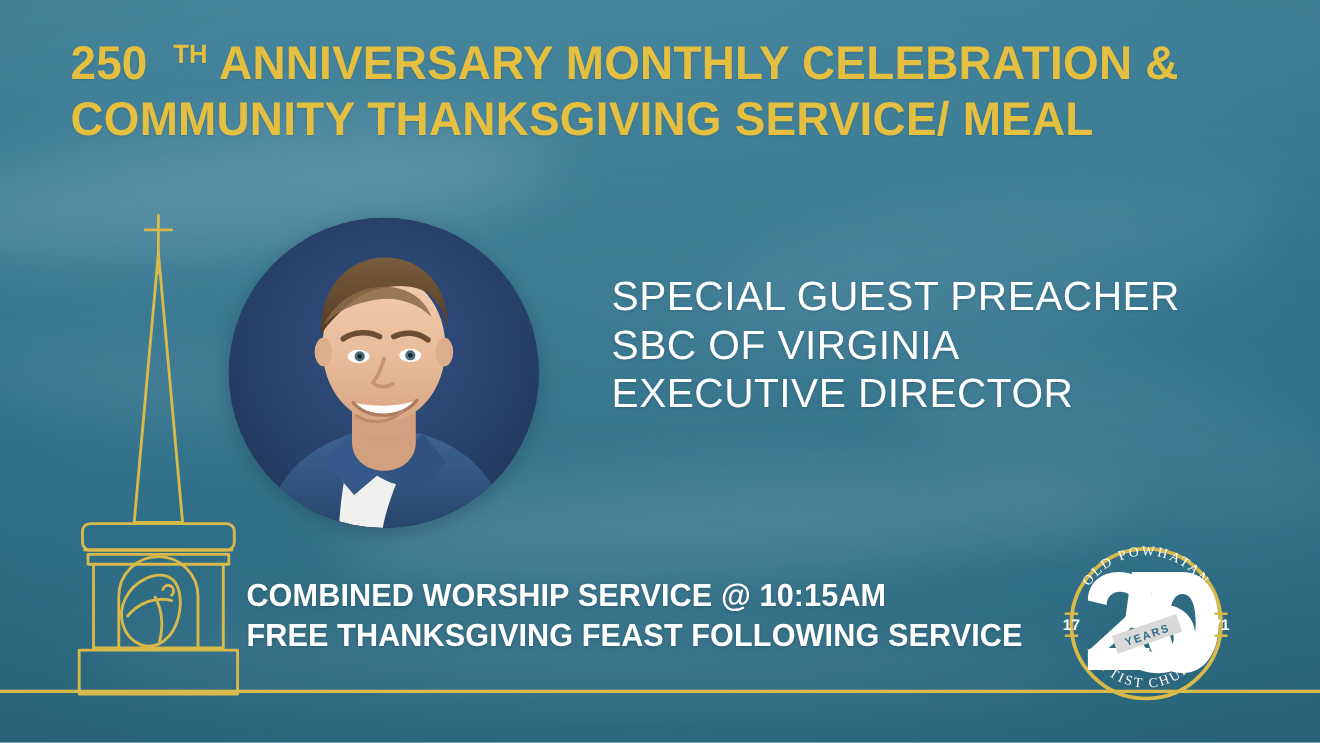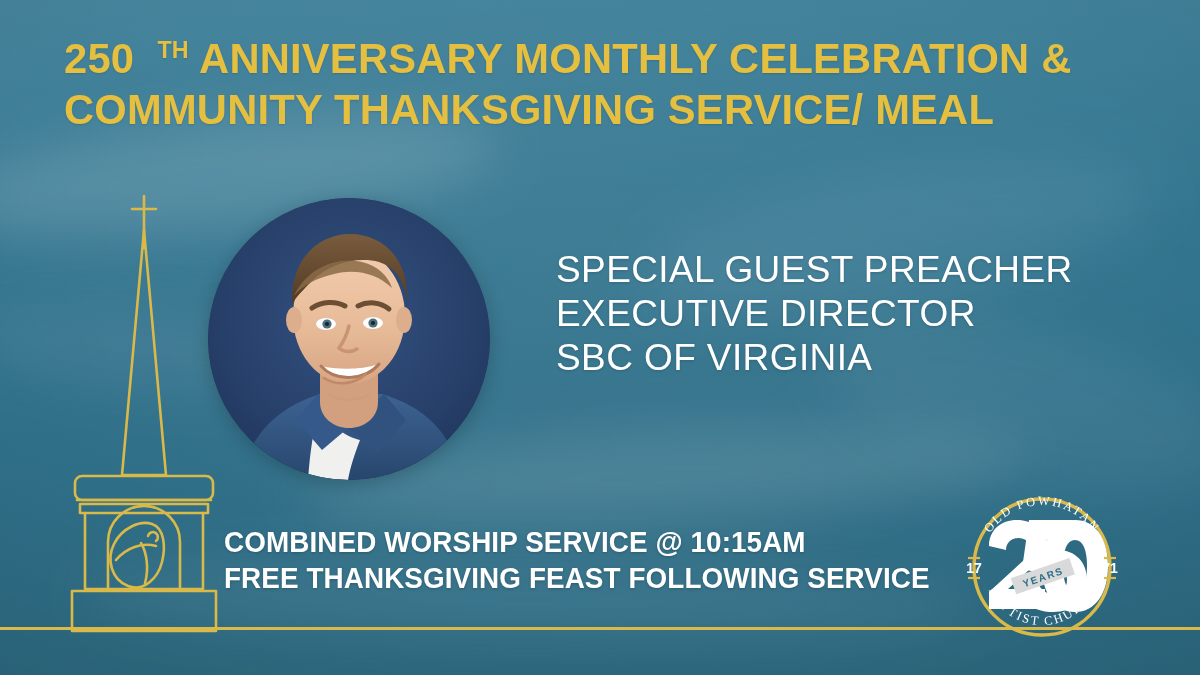--- a/index.html
+++ b/index.html
@@ -246,22 +246,22 @@
         <path d="M113 168 c14 16 44 15 58 -2" stroke="#b07a5c" stroke-width="3" fill="none" stroke-linecap="round"></path>
         <path d="M116 180 c12 8 30 7 42 -4" stroke="#c08a68" stroke-width="2.6" fill="none" stroke-linecap="round"></path>
 
         <path d="M120 196 c12 8 28 8 42 0" stroke="#cb9c7b" stroke-width="2.4" fill="none" opacity=".7"></path>
       </g>
     </svg>
   </div>
 
   <div id="guest-block">
     <div>SPECIAL GUEST PREACHER</div>
+    <div>SBC OF VIRGINIA</div>
     <div>EXECUTIVE DIRECTOR</div>
-    <div>SBC OF VIRGINIA</div>
   </div>
 
   <div id="event-block">
     <div>COMBINED WORSHIP SERVICE @ 10:15AM</div>
     <div>FREE THANKSGIVING FEAST FOLLOWING SERVICE</div>
   </div>
 
   <div id="ground-line"></div>
 
   <div id="seal">

